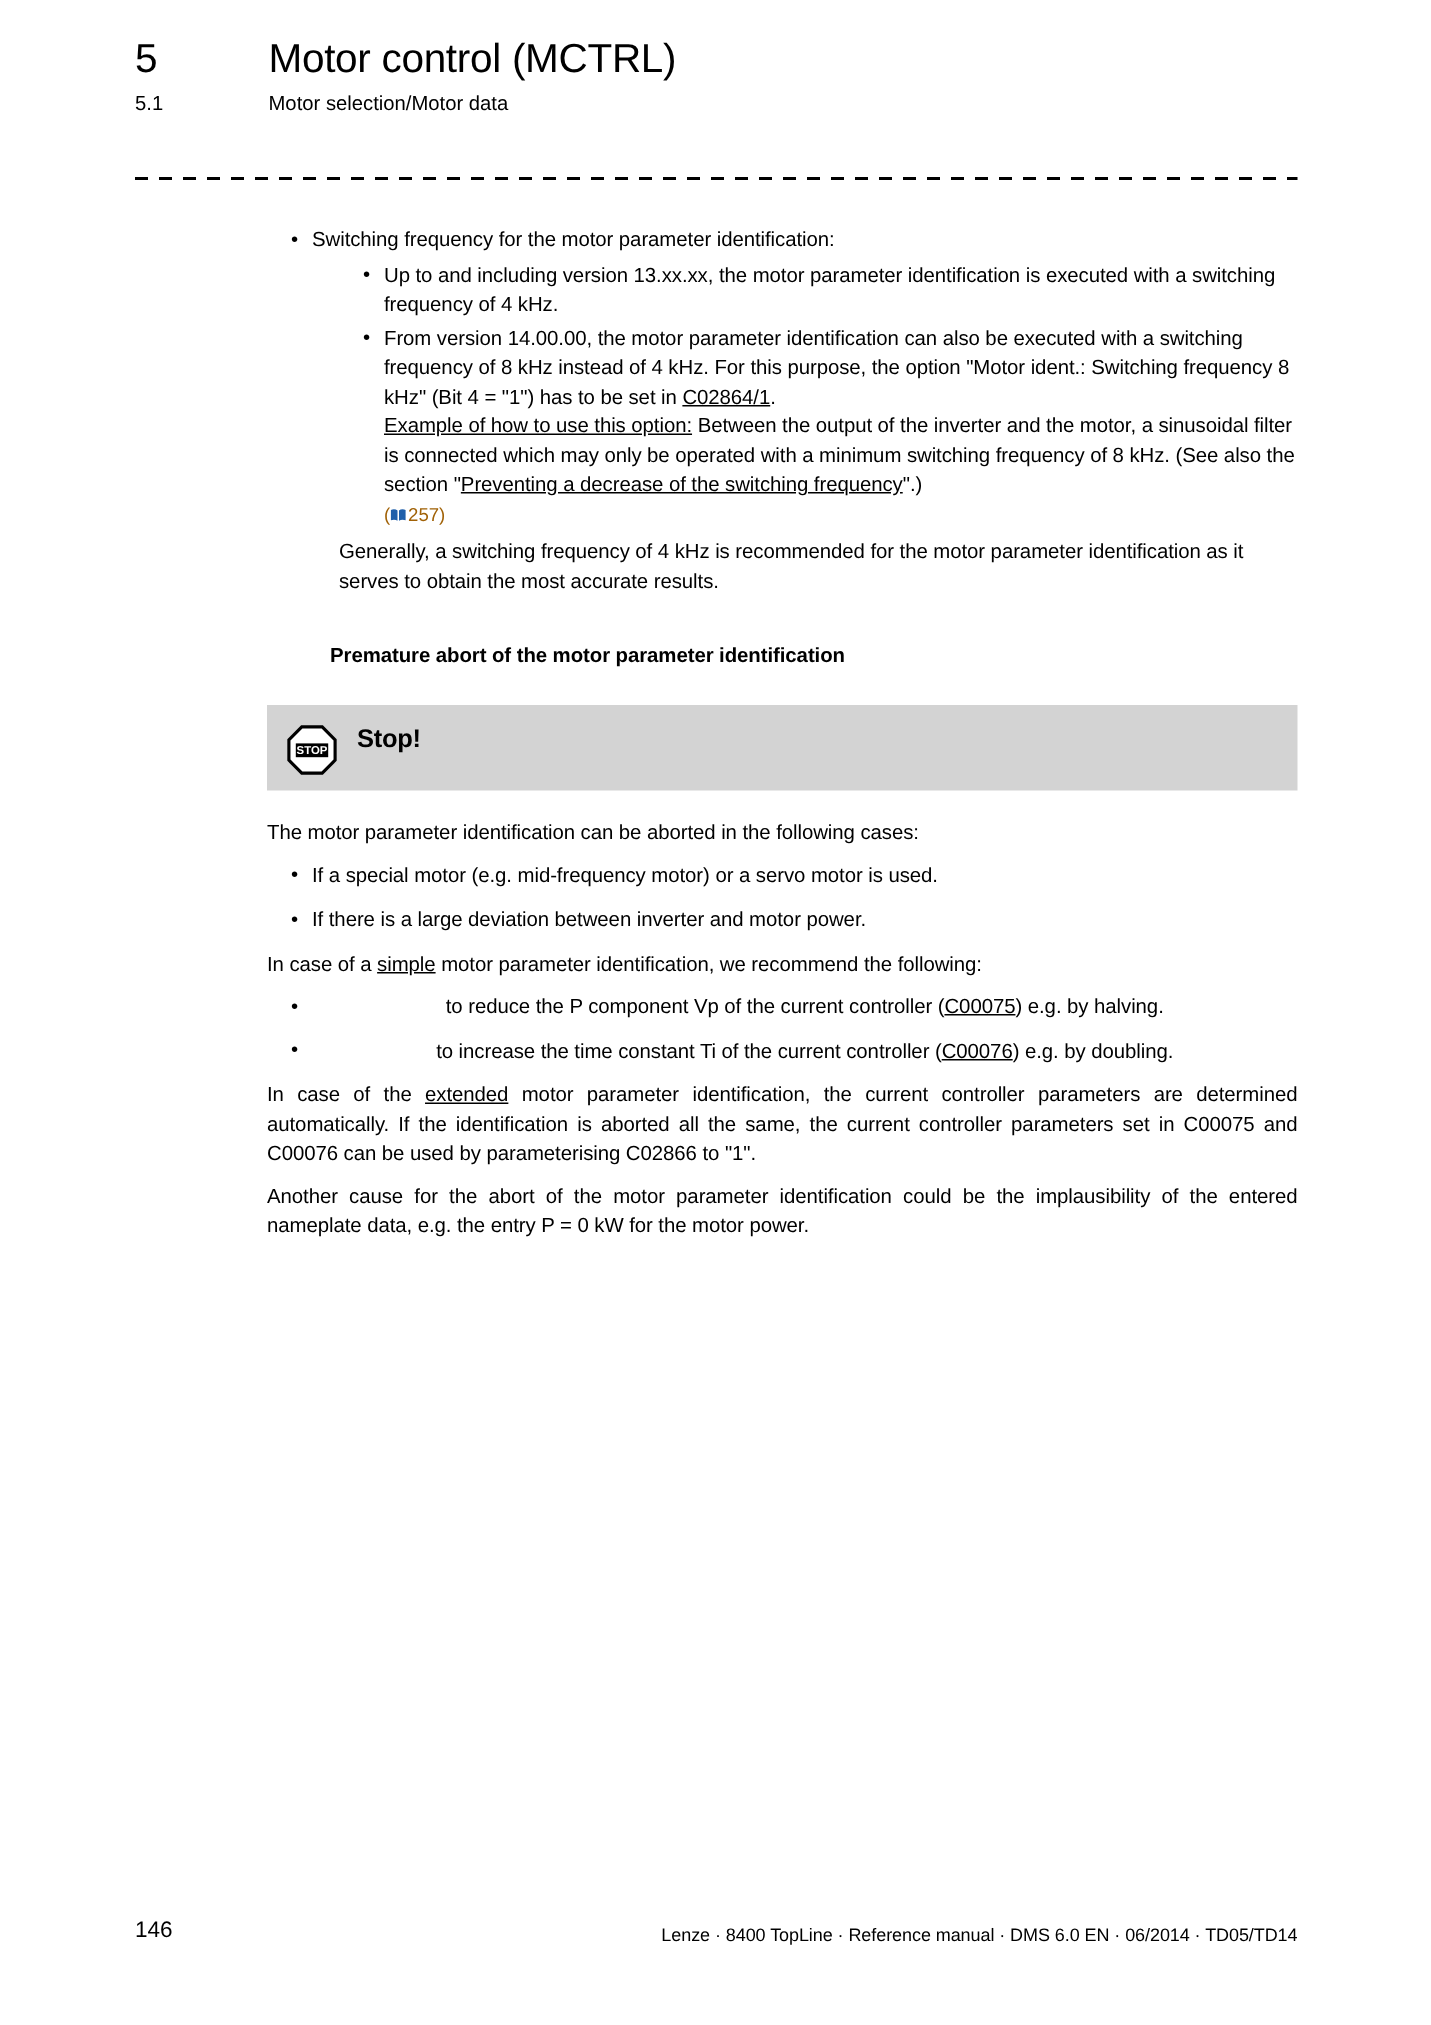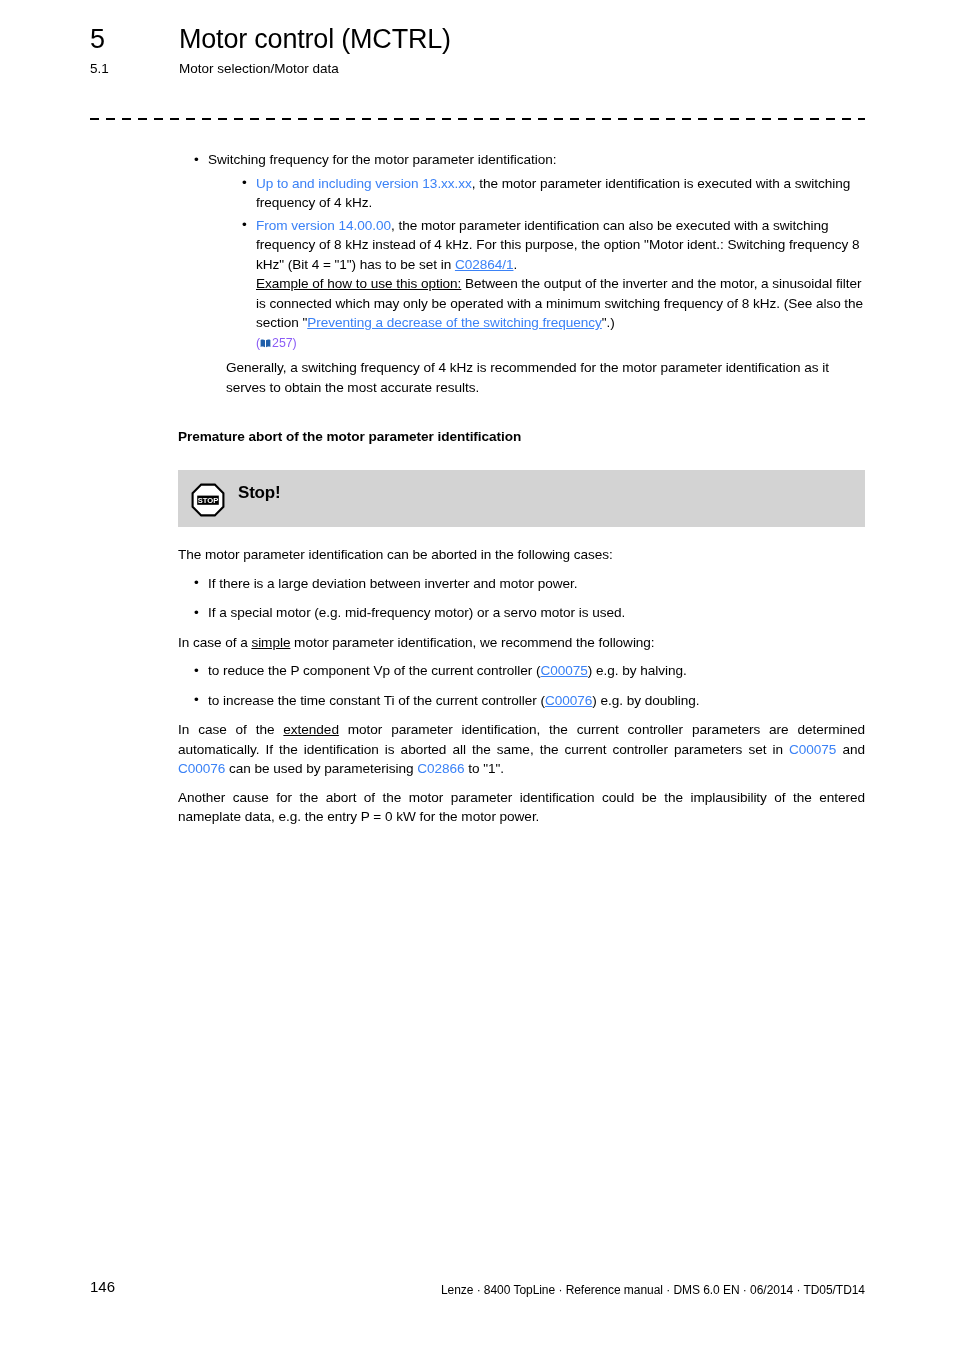--- a/index.html
+++ b/index.html
@@ -116,28 +116,28 @@
 
   .indented {
     margin-left: 46px;
     font-size: 13.6px;
     line-height: 19.5px;
     letter-spacing: -0.05px;
   }
 
   
   .lnk {
-    color: #3b82f6;
+    color: #000000;
     text-decoration: none;
   }
   .lnk.u { text-decoration: underline; }
   .uline { text-decoration: underline; }
 
   .pgref {
-    color: #8b5cf6;
+    color: #a16207;
     font-size: 12.4px;
     white-space: nowrap;
   }
   .book-ico {
     display: inline-block;
     position: relative;
     width: 11px;
     height: 9px;
     vertical-align: -1px;
     margin-right: 1px;
@@ -234,45 +234,45 @@
                     <path d="M0.6 1.0 C2.0 0.3 3.9 0.4 5.0 1.3 L5.0 8.2 C3.9 7.3 2.0 7.2 0.6 7.9 Z" fill="#1f5faa"></path>
                     <path d="M10.4 1.0 C9.0 0.3 7.1 0.4 6.0 1.3 L6.0 8.2 C7.1 7.3 9.0 7.2 10.4 7.9 Z" fill="#1f5faa"></path>
                   </svg></span><span>257</span>)</span>
           </li>
         </ul>
 
         <div class="indented" style="margin-left:18px; margin-top:5px;">Generally, a switching frequency of 4 kHz is recommended for the motor parameter identification as it serves to obtain the most accurate results.</div>
       </li>
     </ul>
 
-    <div class="sub-head" style="margin-top:30px; margin-bottom:24px;">Premature abort of the motor parameter identification</div>
+    <div class="sub-head" style="margin-top:30px; margin-bottom:24px;margin-left:42px;">Premature abort of the motor parameter identification</div>
 
     <div class="noticebox">
       <div class="notice-head">
         <span class="stop-ico">
           <svg width="34" height="34" viewBox="0 0 34 34" xmlns="http://www.w3.org/2000/svg">
             <polygon points="10.2,1.6 23.8,1.6 32.4,10.2 32.4,23.8 23.8,32.4 10.2,32.4 1.6,23.8 1.6,10.2" fill="#ffffff" stroke="#000000" stroke-width="2.1"></polygon>
             <rect x="6.2" y="12.6" width="21.6" height="9.2" fill="#000000"></rect>
             <text x="17" y="19.9" font-family="Liberation Sans, sans-serif" font-size="7.6" font-weight="bold" fill="#ffffff" text-anchor="middle">STOP</text>
           </svg>
         </span>
         <span class="notice-title">Stop!</span>
       </div>
     </div>
 
     <div class="para" style="margin-top:18px;">The motor parameter identification can be aborted in the following cases:</div>
 
     <ul class="bullets lvl1 spaced" style="margin-top:4px; margin-bottom:2px;">
+      <li><span>If a special motor (e.g. mid-frequency motor) or a servo motor is used.</span></li>
       <li><span>If there is a large deviation between inverter and motor power.</span></li>
-      <li><span>If a special motor (e.g. mid-frequency motor) or a servo motor is used.</span></li>
     </ul>
 
     <div class="para" style="margin-top:8px;"><span>In case of a </span><span class="uline">simple</span><span> motor parameter identification, we recommend the following:</span></div>
 
-    <ul class="bullets lvl1 spaced" style="margin-top:4px; margin-bottom:2px;">
+    <ul class="bullets lvl1 spaced" style="margin-top:4px; margin-bottom:2px;text-align:center;">
       <li><span>to reduce the P component Vp of the current controller (</span><a class="lnk u" href="#">C00075</a><span>) e.g. by halving.</span></li>
       <li><span>to increase the time constant Ti of the current controller (</span><a class="lnk u" href="#">C00076</a><span>) e.g. by doubling.</span></li>
     </ul>
 
     <div class="para justify" style="margin-top:8px;"><span>In case of the </span><span class="uline">extended</span><span> motor parameter identification, the current controller parameters are determined automatically. If the identification is aborted all the same, the current controller parameters set in </span><a class="lnk" href="#">C00075</a><span> and </span><a class="lnk" href="#">C00076</a><span> can be used by parameterising </span><a class="lnk" href="#">C02866</a><span> to "1".</span></div>
 
     <div class="para justify" style="margin-top:9px;">Another cause for the abort of the motor parameter identification could be the implausibility of the entered nameplate data, e.g. the entry P = 0 kW for the motor power.</div>
 
   </div>
 

